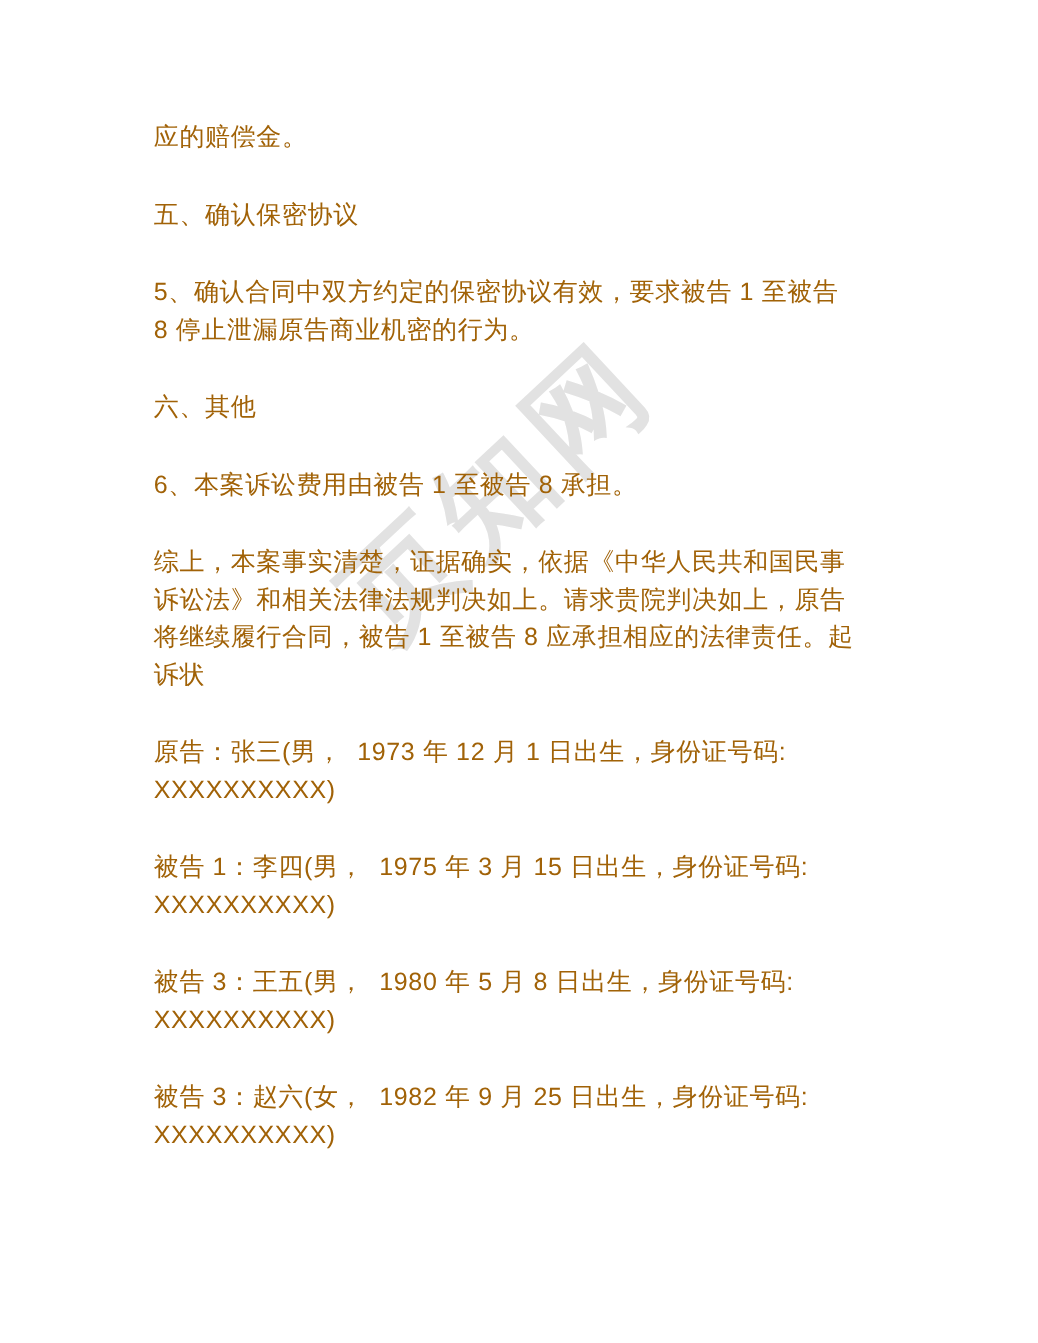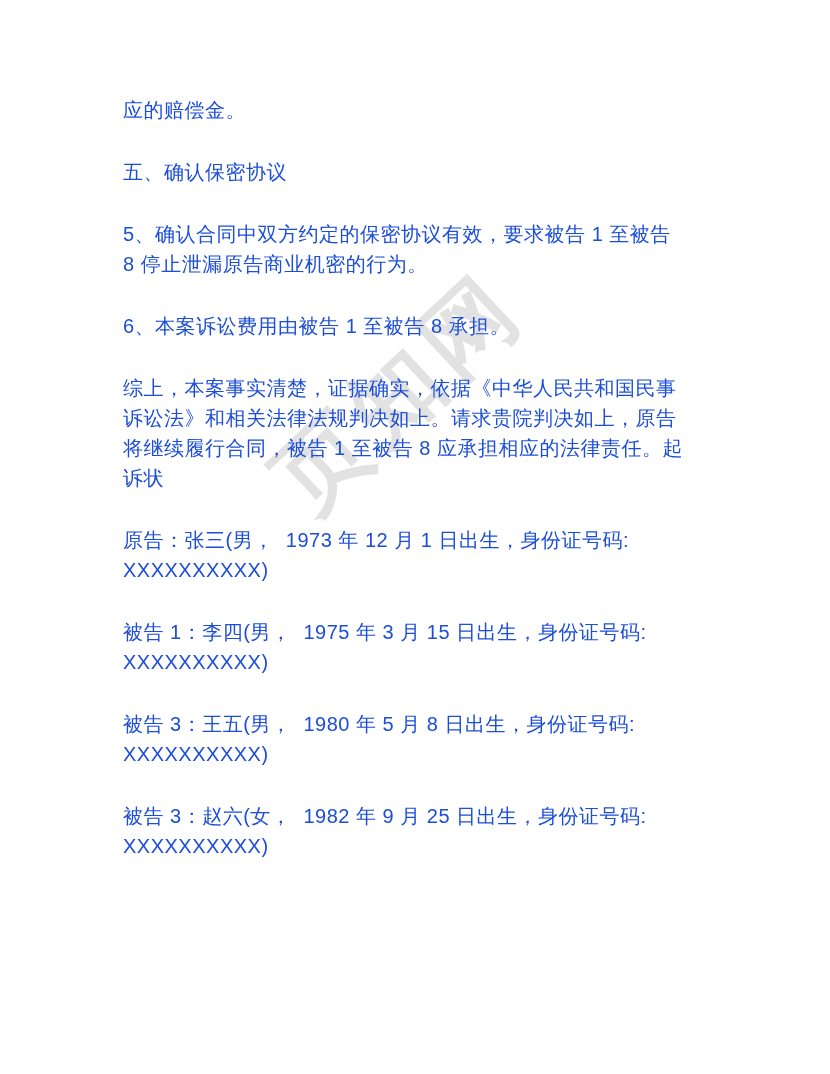--- a/index.html
+++ b/index.html
@@ -28,21 +28,21 @@
     z-index: 0;
     user-select: none;
     font-weight: bold;
   }
   .content {
     position: relative;
     z-index: 1;
     box-sizing: border-box;
     width: 830px;
     padding: 95px 76px 0 123px;
-    color: #1d4ed8;
+    color: #a16207;
     font-size: 20px;
     line-height: 30px;
   }
   .content p {
     margin: 0 0 32px 0;
     white-space: pre-wrap;
     letter-spacing: 0.5px;
   }
 </style>
 </head>
@@ -52,20 +52,21 @@
   <div class="watermark">页知网</div>
 
   <div class="content">
     <p>应的赔偿金。</p>
 
     <p>五、确认保密协议</p>
 
     <p>5、确认合同中双方约定的保密协议有效，要求被告 1 至被告
 8 停止泄漏原告商业机密的行为。</p>
 
+    <p>六、其他</p>
 
     <p>6、本案诉讼费用由被告 1 至被告 8 承担。</p>
 
     <p>综上，本案事实清楚，证据确实，依据《中华人民共和国民事
 诉讼法》和相关法律法规判决如上。请求贵院判决如上，原告
 将继续履行合同，被告 1 至被告 8 应承担相应的法律责任。起
 诉状</p>
 
     <p>原告：张三(男，  1973 年 12 月 1 日出生，身份证号码:
 XXXXXXXXXX)</p>

